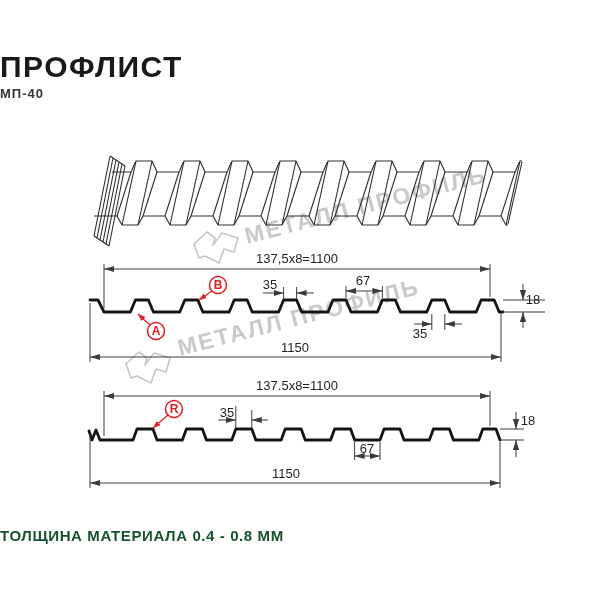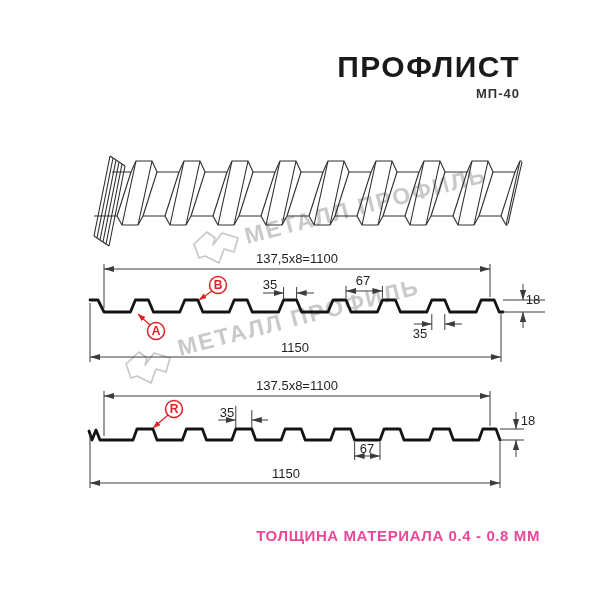--- a/index.html
+++ b/index.html
@@ -1,23 +1,23 @@
 <!DOCTYPE html>
 <html><head>
 <meta charset="utf-8">
 <style>
   html,body{margin:0;padding:0;}
   body{
     width:600px;height:600px;background:#ffffff;position:relative;overflow:hidden;
     font-family:"Liberation Sans",sans-serif;
   }
-  .abs{position:absolute;left:0;width:520px;text-align:right;}
+  .abs{position:absolute;left:0;width:520px;text-align:left;}
   .title{top:50px;font-size:30px;font-weight:700;letter-spacing:1.5px;color:#1a1a1a;}
   .subtitle{top:86px;font-size:13px;font-weight:700;letter-spacing:1px;color:#333333;}
-  .footer{top:527px;font-size:15px;font-weight:700;letter-spacing:0.6px;color:#ec4899;margin-left:20px;}
+  .footer{top:527px;font-size:15px;font-weight:700;letter-spacing:0.6px;color:#14532d;}
   svg.drawing{position:absolute;top:0;left:0;}
   .thick{fill:none;stroke:#141414;stroke-width:2.8;stroke-linejoin:round;stroke-linecap:round;}
   .mid{fill:none;stroke:#2e2e2e;stroke-width:1.1;stroke-linejoin:round;}
   .thin{fill:none;stroke:#3c3c3c;stroke-width:1;}
   .redc{stroke:#e31e24;fill:none;stroke-width:1.5;}
   .redln{stroke:#e31e24;fill:none;stroke-width:1.2;}
   .redtx{fill:#e31e24;font-size:12px;font-weight:700;text-anchor:middle;font-family:"Liberation Sans",sans-serif;}
   .dimtx{fill:#1f1f1f;font-size:13px;text-anchor:middle;font-family:"Liberation Sans",sans-serif;}
   .wm{fill:none;stroke:#c6c6c6;stroke-width:1.6;stroke-linejoin:round;}
   .wmtx{fill:#c9c9c9;font-size:23px;font-weight:700;letter-spacing:2px;font-family:"Liberation Sans",sans-serif;}

